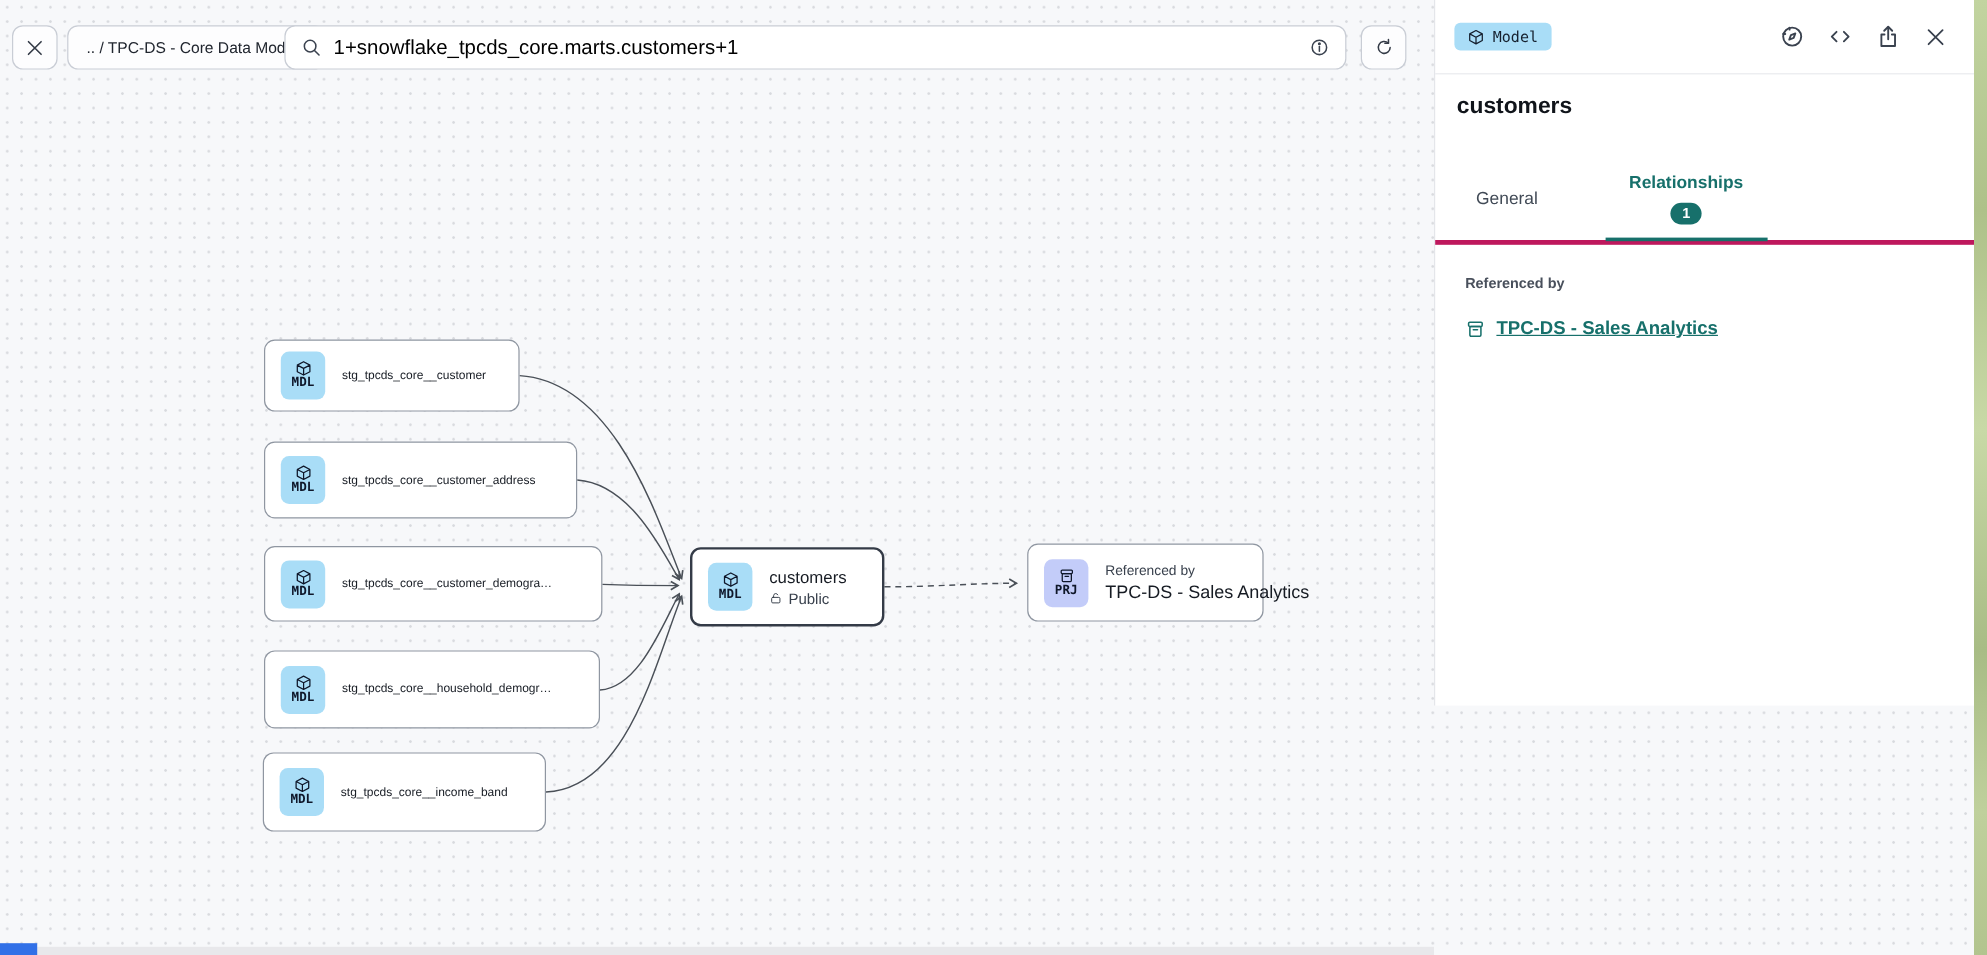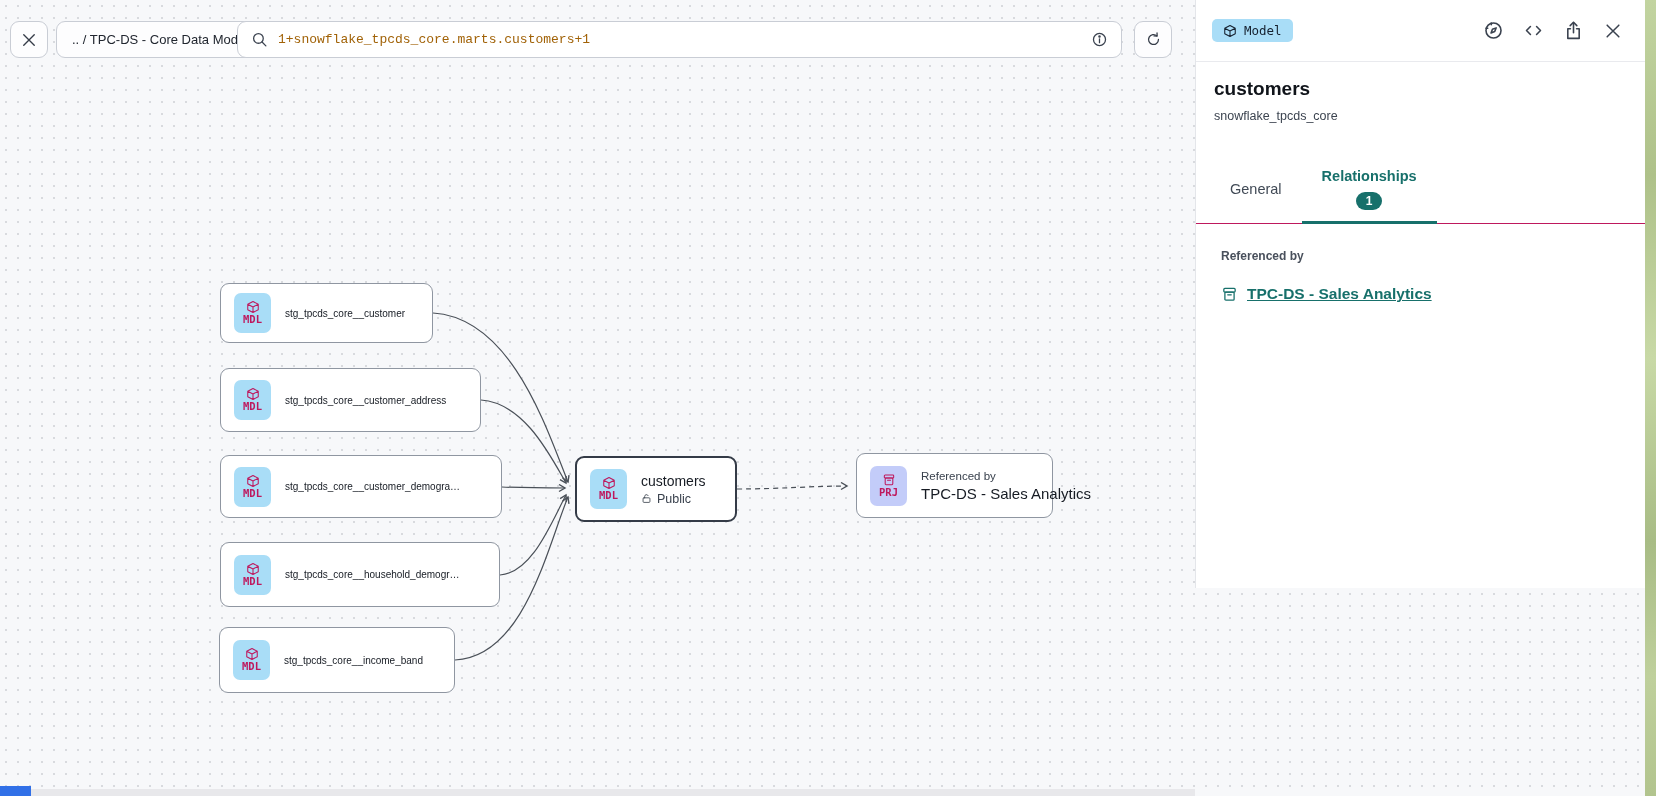--- a/index.html
+++ b/index.html
@@ -16,32 +16,32 @@
 
   
   .tbtn { position:absolute; top:21px; height:37px; background:#fdfdfe;
     border:1px solid #c9cdd5; border-radius:9px; display:flex; align-items:center;
     justify-content:center; color:#343b47; }
   .btn-close { left:10px; width:38px; }
   .breadcrumb { left:56px; padding:0 15px; font-size:13px; color:#21262f; }
   .searchbar { position:absolute; left:237px; top:21px; width:885px; height:37px;
     background:#fff; border:1px solid #c9cdd5; border-radius:9px; display:flex;
     align-items:center; padding:0 13px; gap:10px; }
-  .searchbar input { border:none; outline:none; flex:1; font-size:13px;
-    color:#a16207; background:transparent; font-family:Liberation Mono, monospace; }
+  .searchbar input { border:none; outline:none; flex:1; font-size:17px;
+    color:#000000; background:transparent; font-family:Liberation Sans, sans-serif; }
   .btn-refresh { left:1134px; width:38px; }
   .icn { display:inline-flex; }
 
   
   .node { position:absolute; background:#fff; border:1px solid #8f96a1;
     border-radius:9px; display:flex; align-items:center; gap:14px; padding:0 13px; }
   .node.selected { border:2px solid #343b47; }
   .nbadge { min-width:37px; width:37px; height:40px; border-radius:7px;
     display:flex; flex-direction:column; align-items:center; justify-content:center;
-    color:#be185d; }
+    color:#0f172a; }
   .nbadge.mdl { background:#a9ddf7; }
   .nbadge.prj { background:#c3ccf9; }
   .nbadge .bcode { font-family:"DejaVu Sans Mono", monospace; font-size:10.5px;
     font-weight:bold; line-height:1.05; }
   .nlabel { font-size:10px; color:#161b23; white-space:nowrap; }
   .ncol { display:flex; flex-direction:column; gap:3px; }
   .ntitle { font-size:14px; color:#161b23; }
   .nvis { display:flex; align-items:center; gap:5px; font-size:12.5px; color:#39414d;text-align:right; }
   .nkicker { font-size:11.5px; color:#39414d; }
   .nref { font-size:15px; color:#161b23; white-space:nowrap; }
@@ -52,21 +52,21 @@
   .phead { height:62px; border-bottom:1px solid #e9eaee; display:flex;
     align-items:center; justify-content:space-between; padding:0 22px 0 16px; }
   .type-badge { display:inline-flex; align-items:center; gap:7px; background:#a9ddf7;
     color:#15202e; padding:4px 11px; border-radius:5px;
     font-family:"DejaVu Sans Mono", monospace; font-size:12.5px; }
   .pic-row { display:flex; align-items:center; gap:19px; color:#3a424f; }
   .pic-row .icn { cursor:pointer; }
   .ptitle-wrap { padding:16px 18px 0 18px; }
   .ptitle { font-size:19px; font-weight:bold; color:#10141a; }
   .psub { margin-top:9px; font-size:12.5px; color:#3c4450; }
-  .tabs { margin-top:35px; display:flex; padding-left:14px; border-bottom:1px solid #be185d; }
+  .tabs { margin-top:35px; display:flex; padding-left:14px; border-bottom:4px solid #be185d;gap:36px; }
   .tab { padding:10px 20px 13px; font-size:14.5px; color:#414a56; position:relative;
     display:flex; align-items:center; gap:8px; cursor:pointer; }
   .tab.active { color:#17706b; font-weight:bold;flex-direction:column; }
   .tab.active::after { content:""; position:absolute; left:0; right:0; bottom:-1px;
     height:3px; background:#17706b; }
   .tab-pill { background:#17706b; color:#fff; font-size:12px; font-weight:bold;
     border-radius:10px; padding:2px 10px; line-height:1.2; }
   .section { padding:25px; }
   .sec-head { font-size:12px; font-weight:bold; color:#49505c; }
   .link-row { margin-top:22px; display:flex; align-items:center; gap:9px; }
@@ -283,21 +283,20 @@
         <span class="icn">
           <svg class="s" width="20" height="20" viewBox="0 0 24 24" stroke-width="1.9">
               <path d="M5 5 L19 19 M19 5 L5 19"></path>
             </svg>
         </span>
       </span>
     </div>
 
     <div class="ptitle-wrap">
       <div class="ptitle">customers</div>
-      <div class="psub">snowflake_tpcds_core</div>
     </div>
 
     <div class="tabs">
       <div class="tab">
         <span>General</span>
       </div>
       <div class="tab active">
         <span>Relationships</span>
         <span class="tab-pill">1</span>
       </div>

